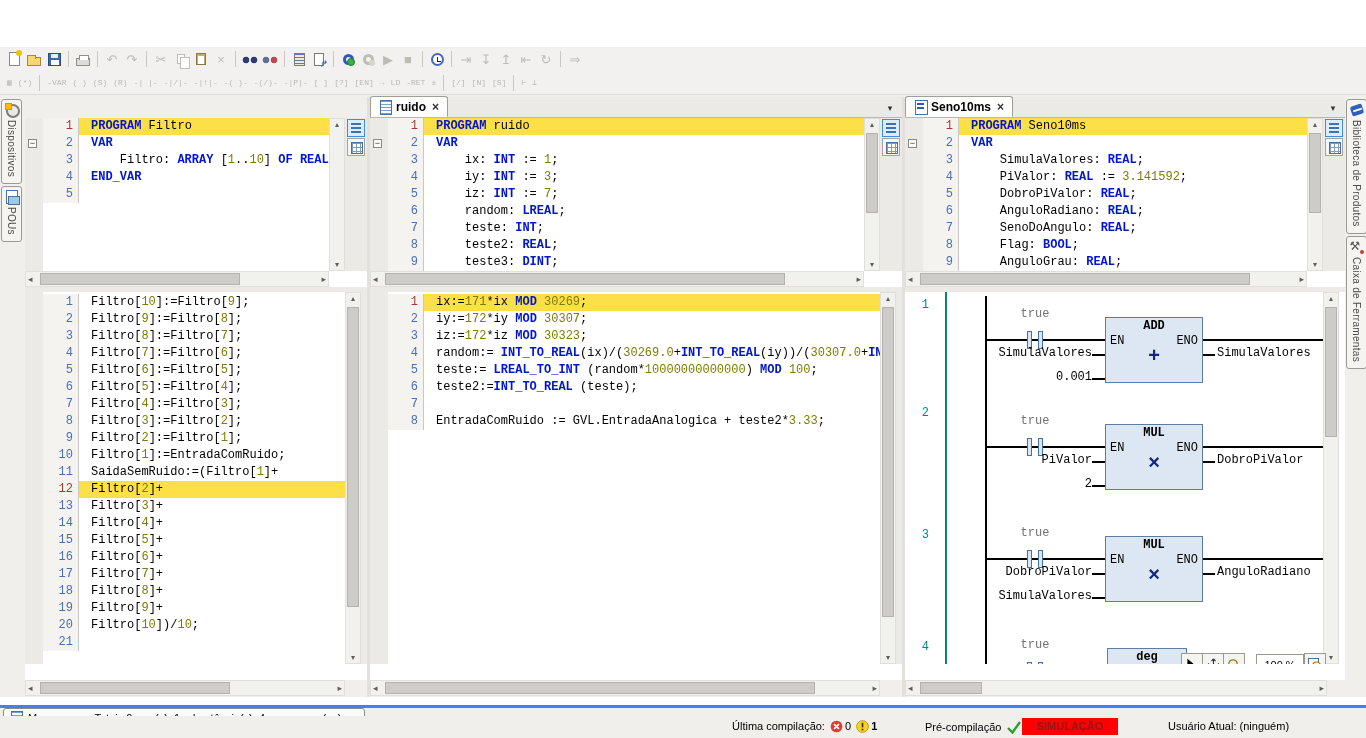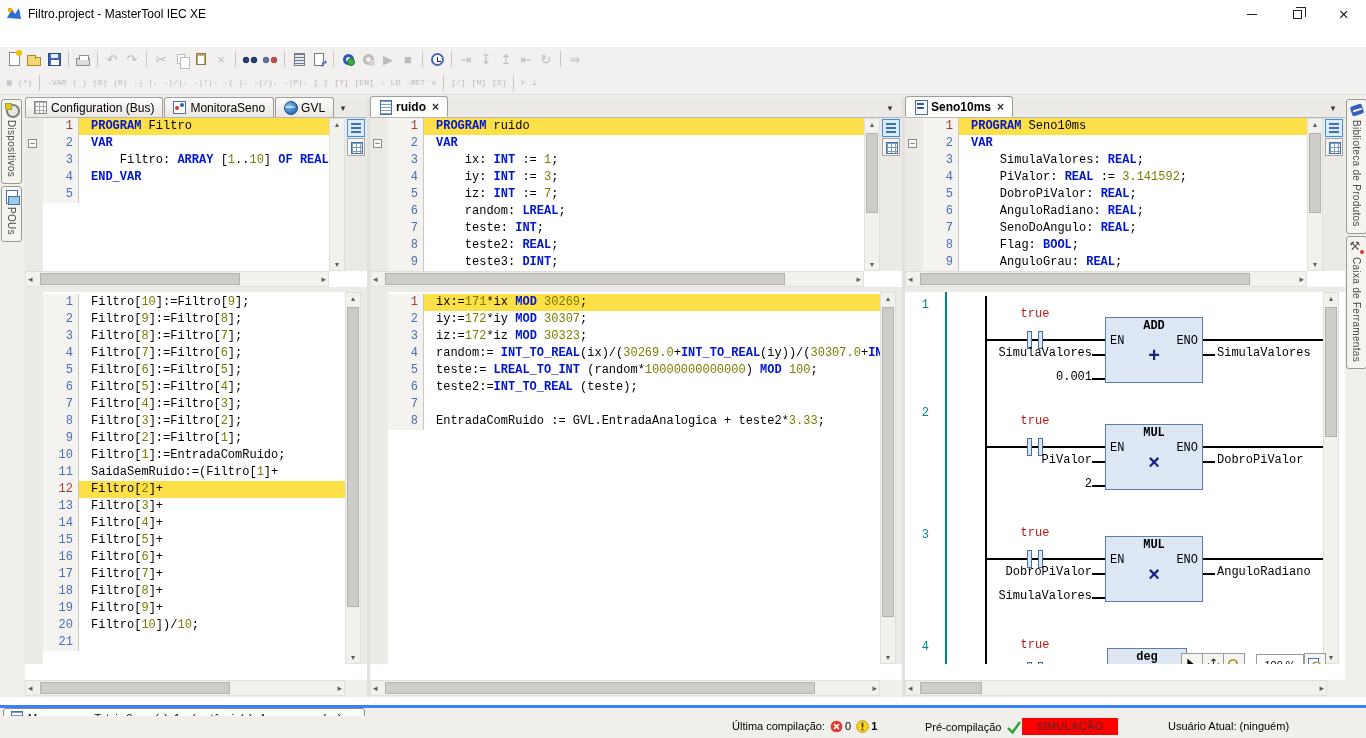--- a/index.html
+++ b/index.html
@@ -147,21 +147,21 @@
      background-image:linear-gradient(#7d9cc8 1px,rgba(0,0,0,0) 1px),linear-gradient(90deg,#7d9cc8 1px,rgba(0,0,0,0) 1px); background-size:4px 4px; }
 
   
   .fbdcanvas { position:absolute; left:0; top:0; right:18px; bottom:16px; background:#fff; overflow:hidden; }
   .fbd-vscroll { right:0; top:0; bottom:16px; }
   .fbd-hscroll { left:0; right:18px; bottom:0; }
   .fbd-num { position:absolute; left:0; width:24px; text-align:right; font-family:"Liberation Mono", monospace; font-size:12px; color:#008984; }
   .tealline { position:absolute; left:40px; top:0; bottom:0; width:2px; background:#008984; }
   .rail { position:absolute; left:80px; top:4px; bottom:0; width:2px; background:#000; }
   .hline { position:absolute; height:2px; background:#000; }
-  .true-lbl { position:absolute; width:60px; text-align:center; font-family:"Liberation Mono", monospace; font-size:12px; color:#b91c1c; }
+  .true-lbl { position:absolute; width:60px; text-align:center; font-family:"Liberation Mono", monospace; font-size:12px; color:#737373; }
   .cbar { position:absolute; width:5px; height:18px; background:#dce6f2; border:1px solid #4472a8; }
   .blk { position:absolute; width:98px; background:#dde7f3; border:1px solid #5d7ca3; }
   .blk-title { position:absolute; left:0; right:0; top:1px; text-align:center; font-family:"Liberation Mono", monospace; font-size:12px; font-weight:bold; }
   .blk-en { position:absolute; left:4px; top:16px; font-family:"Liberation Mono", monospace; font-size:12px; }
   .blk-eno { position:absolute; right:4px; top:16px; font-family:"Liberation Mono", monospace; font-size:12px; }
   .blk-op { position:absolute; left:0; right:0; top:26px; text-align:center; font-size:20px; font-weight:bold; color:#16247e; line-height:22px; }
   .io { position:absolute; font-family:"Liberation Mono", monospace; font-size:12px; line-height:15px; }
   .io.in { left:56px; width:131px; text-align:right; } .io.out { left:312px; }
 
   
@@ -176,36 +176,20 @@
   #statusbar { position:absolute; left:0; top:716px; width:1366px; height:22px; background:#f0efec; font-size:11px; }
   #statusbar .sit { position:absolute; top:4px; }
   .simbadge { position:absolute; left:1022px; top:2px; width:96px; height:17px; background:#fe0000; color:#8b1a1a; font-weight:bold; text-align:center; line-height:17px; font-size:11px; }
   .stico { vertical-align:-3px; margin:0 2px; }
 </style>
 </head>
 <body>
 
 <div id="app">
 
-  <div id="titlebar">
-    <svg class="appico" viewBox="0 0 16 16">
-        <path d="M1 12 L6 3 L9 8 L13 2 L15 13 Z" fill="#2e6fd0"></path>
-        <rect x="2" y="2" width="4" height="4" fill="#f0b400"></rect>
-      </svg>
-    <span class="title">Filtro.project - MasterTool IEC XE</span>
-    <span class="winbtn" id="btn-min">
-        <i></i>
-      </span>
-    <span class="winbtn" id="btn-max">
-        <i></i>
-      </span>
-    <span class="winbtn" id="btn-close">
-        <i></i>
-      </span>
-  </div>
 
 
   <div id="tb1">
     <span class="ti ic-new">
         <i></i>
       </span>
     <span class="ti ic-open">
         <i></i>
       </span>
     <span class="ti ic-save">
@@ -336,35 +320,20 @@
         <span class="dk ic-book"></span>
         <span class="lbl">Biblioteca de Produtos</span>
       </div>
       <div class="vtab">
         <span class="dk ic-tools"></span>
         <span class="lbl">Caixa de Ferramentas</span>
       </div>
     </div>
 
     <div class="tgroup" id="groupA">
-      <div class="tabbar">
-        <span class="tab">
-            <span class="tbi ic-grid"></span>
-            <span>Configuration (Bus)</span>
-          </span>
-        <span class="tab">
-            <span class="tbi ic-mon"></span>
-            <span>MonitoraSeno</span>
-          </span>
-        <span class="tab">
-            <span class="tbi ic-globe"></span>
-            <span>GVL</span>
-          </span>
-        <span class="tab-caret"></span>
-      </div>
       <div class="decl">
         <div class="margin">
             <span class="fold"></span>
           </div>
         <div class="rows">
           <div class="cl cur">
               <span class="code"><span class="t-k">PROGRAM</span><span class="t-p"> Filtro</span></span>
             </div>
           <div class="cl">
               <span class="code"><span class="t-k">VAR</span></span>

